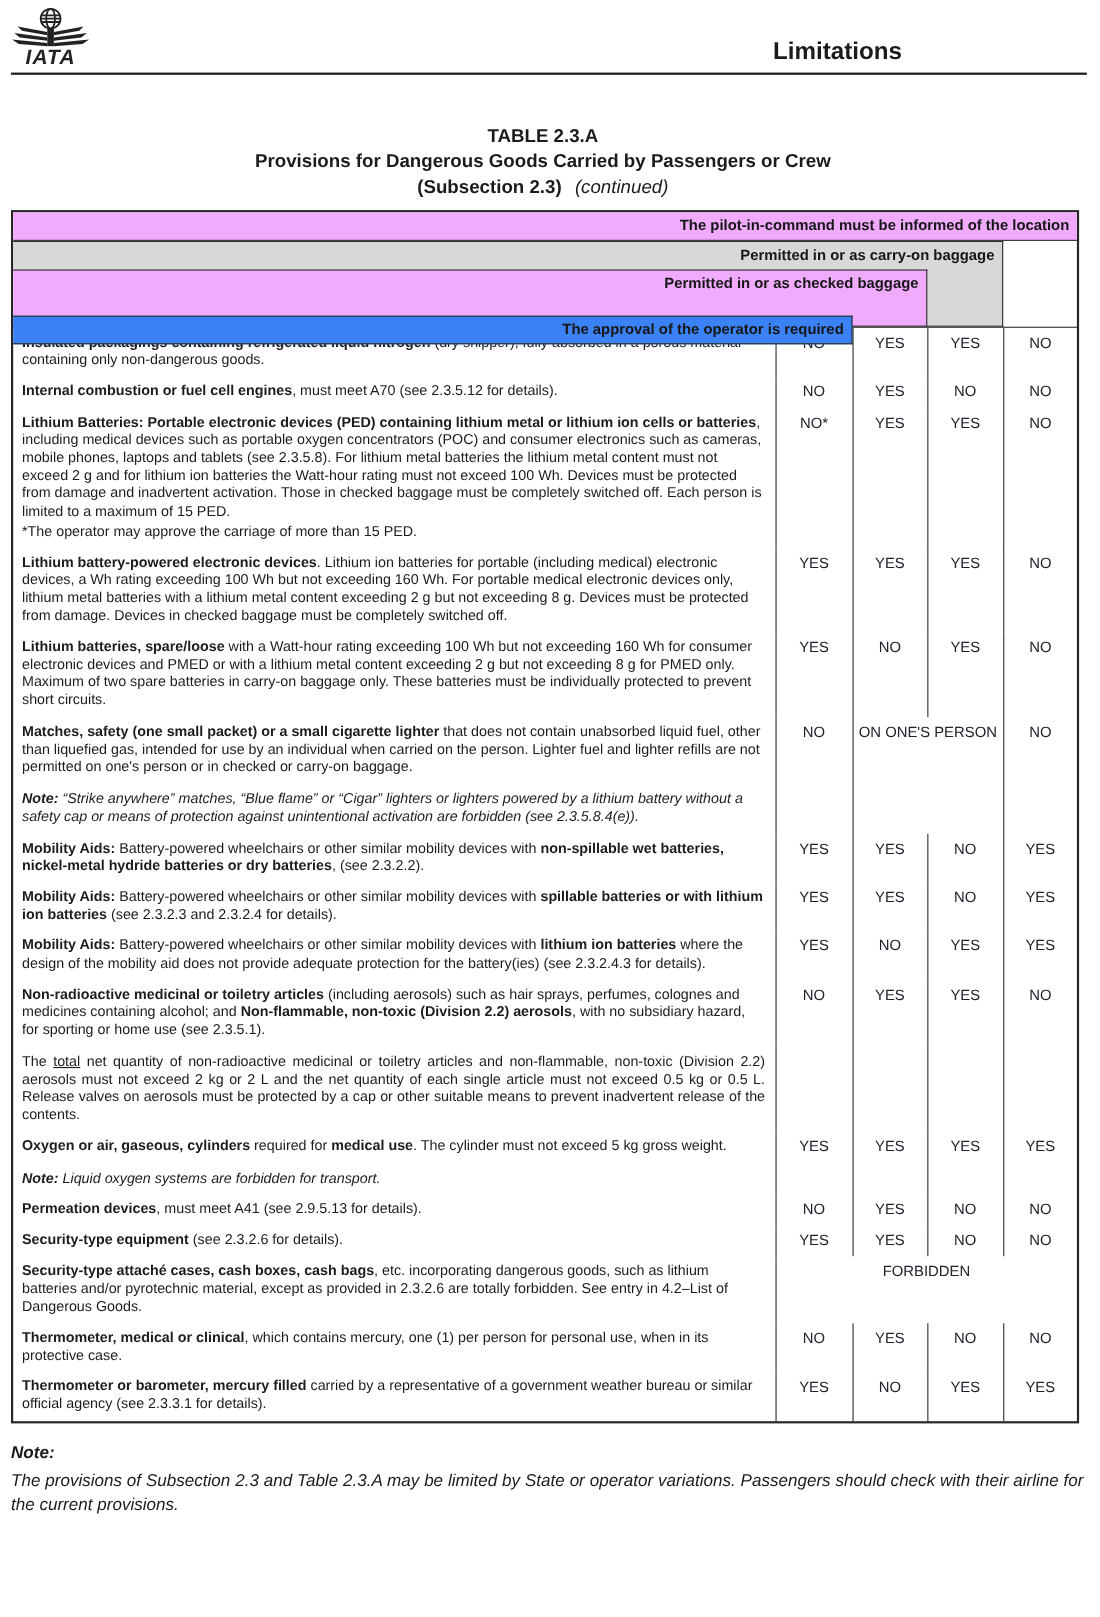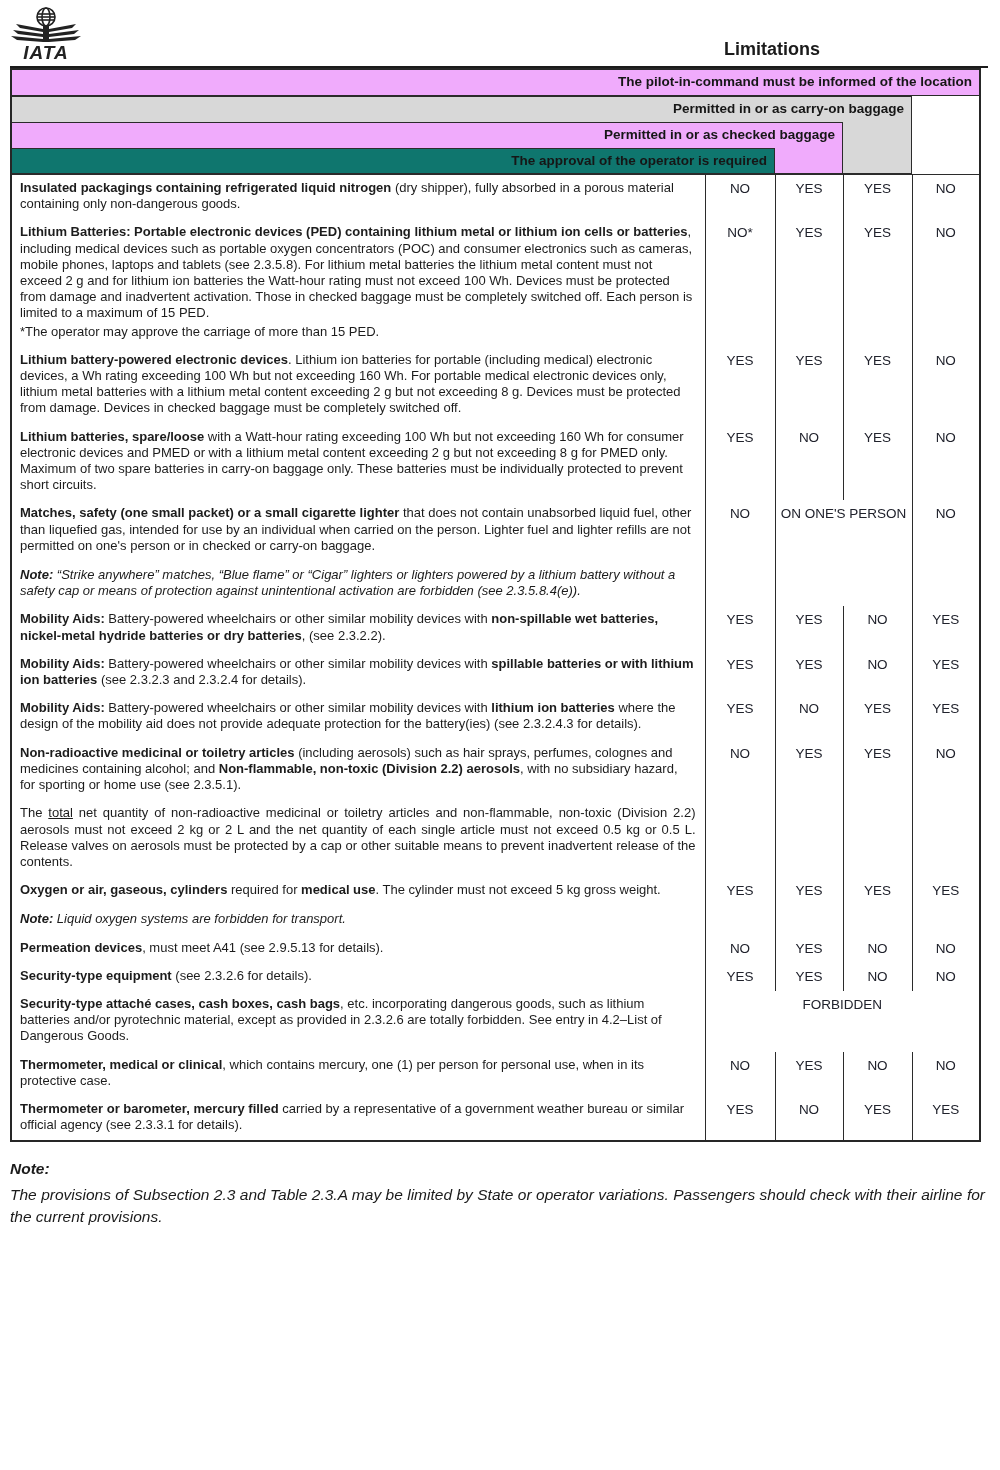--- a/index.html
+++ b/index.html
@@ -3,36 +3,36 @@
 <meta charset="utf-8">
 <style>
   html,body{margin:0;padding:0;background:#fff;}
   body{width:1000px;height:1470px;font-family:"Liberation Sans",sans-serif;color:#1c1c1c;position:relative;overflow:hidden;}
   .page{box-sizing:border-box;width:836px;height:1470px;padding:8px 12px 0 10px;display:flex;flex-direction:column;}
 
   
   .page-header{display:flex;align-items:flex-end;justify-content:space-between;height:52px;}
   .logo{display:flex;flex-direction:column;align-items:center;width:72px;}
   .logo-text{font-weight:bold;font-style:italic;font-size:19px;letter-spacing:1px;color:#222;line-height:14px;}
-  .header-right{font-weight:bold;font-size:18px;color:#1b1b1b;padding-right:4px;}
+  .header-right{font-weight:bold;font-size:22px;color:#1b1b1b;padding-right:4px;}
   .rule{border:none;border-top:2px solid #1b1b1b;margin:6px 0 0 0;width:978px;}
 
   
   .table-title{text-align:center;margin:44px 0 10px 0;width:967px;font-weight:bold;font-size:17px;line-height:23px;color:#1b1b1b;}
   .table-title .cont{font-weight:normal;font-style:italic;margin-left:12px;}
 
   
   .dg-table{width:967px;border:2px solid #262626;box-sizing:content-box;}
   .thead{position:relative;height:104px;border-bottom:1px solid #2b2b2b;}
   .strip{position:absolute;left:0;box-sizing:border-box;border:1px solid #2b2b2b;background:#f0abfc;
          text-align:right;font-weight:bold;font-size:13.5px;padding:4px 7px 0 0;color:#161616;}
   .s1{top:0;width:967px;height:26px;z-index:1;border-left:none;border-top:none;border-right:none;}
   .s2{top:26px;width:900px;height:78px;z-index:2;background:#d8d8d8;border-left:none;}
   .s3{top:52px;width:831px;height:52px;z-index:3;border-left:none;}
-  .s4{top:78px;width:763px;height:26px;z-index:4;background:#0f766e;border-left:none;}
+  .s4{top:94px;width:763px;height:26px;z-index:4;background:#3b82f6;border-left:none;}
 
   table.body{width:967px;table-layout:fixed;border-collapse:collapse;}
   td{vertical-align:top;border:none;}
   td.desc{padding:5px 9px 7px 8px;font-size:13px;line-height:16.2px;color:#1c1c1c;}
   td.desc.just{text-align:justify;}
   td.ans{border-left:1px solid #2b2b2b;text-align:center;font-size:13.5px;padding-top:6px;color:#20222c;}
   .p{margin:0;}
   .p + .p{margin-top:2px;}
   .p.gap{margin-top:13px;}
   .bd{font-weight:bold;}
@@ -68,20 +68,25 @@
           <path d="M39 33 L71 30 L65 34 L39 36 Z"></path>
           <rect x="33" y="20" width="6" height="16"></rect>
         </g>
       </svg>
       <div class="logo-text">IATA</div>
     </div>
     <div class="header-right">Limitations</div>
   </div>
   <hr class="rule">
 
+  <div class="table-title">
+    <div>TABLE 2.3.A</div>
+    <div>Provisions for Dangerous Goods Carried by Passengers or Crew</div>
+    <div><span>(Subsection 2.3)</span><span class="cont">(continued)</span></div>
+  </div>
 
   <div class="dg-table">
     <div class="thead">
       <div class="strip s1">The pilot-in-command must be informed of the location</div>
       <div class="strip s2">Permitted in or as carry-on baggage</div>
       <div class="strip s3">Permitted in or as checked baggage</div>
       <div class="strip s4">The approval of the operator is required</div>
     </div>
     <table class="body">
       <colgroup>
@@ -96,20 +101,29 @@
             <td class="desc">
               <div class="p"><span class="bd">Insulated packagings containing refrigerated liquid nitrogen</span><span class=""> (dry shipper), fully absorbed in a porous material containing only non-dangerous goods.</span></div>
             </td>
             <td class="ans">NO</td>
             <td class="ans">YES</td>
             <td class="ans">YES</td>
             <td class="ans">NO</td>
           </tr>
           <tr>
             <td class="desc">
+              <div class="p"><span class="bd">Internal combustion or fuel cell engines</span><span class="">, must meet A70 (see 2.3.5.12 for details).</span></div>
+            </td>
+            <td class="ans">NO</td>
+            <td class="ans">YES</td>
+            <td class="ans">NO</td>
+            <td class="ans">NO</td>
+          </tr>
+          <tr>
+            <td class="desc">
               <div class="p"><span class="bd">Lithium Batteries: Portable electronic devices (PED) containing lithium metal or lithium ion cells or batteries</span><span class="">, including medical devices such as portable oxygen concentrators (POC) and consumer electronics such as cameras, mobile phones, laptops and tablets (see 2.3.5.8). For lithium metal batteries the lithium metal content must not exceed 2 g and for lithium ion batteries the Watt-hour rating must not exceed 100 Wh. Devices must be protected from damage and inadvertent activation. Those in checked baggage must be completely switched off. Each person is limited to a maximum of 15 PED.</span></div>
               <div class="p"><span class="">*The operator may approve the carriage of more than 15 PED.</span></div>
             </td>
             <td class="ans">NO*</td>
             <td class="ans">YES</td>
             <td class="ans">YES</td>
             <td class="ans">NO</td>
           </tr>
           <tr>
             <td class="desc">

